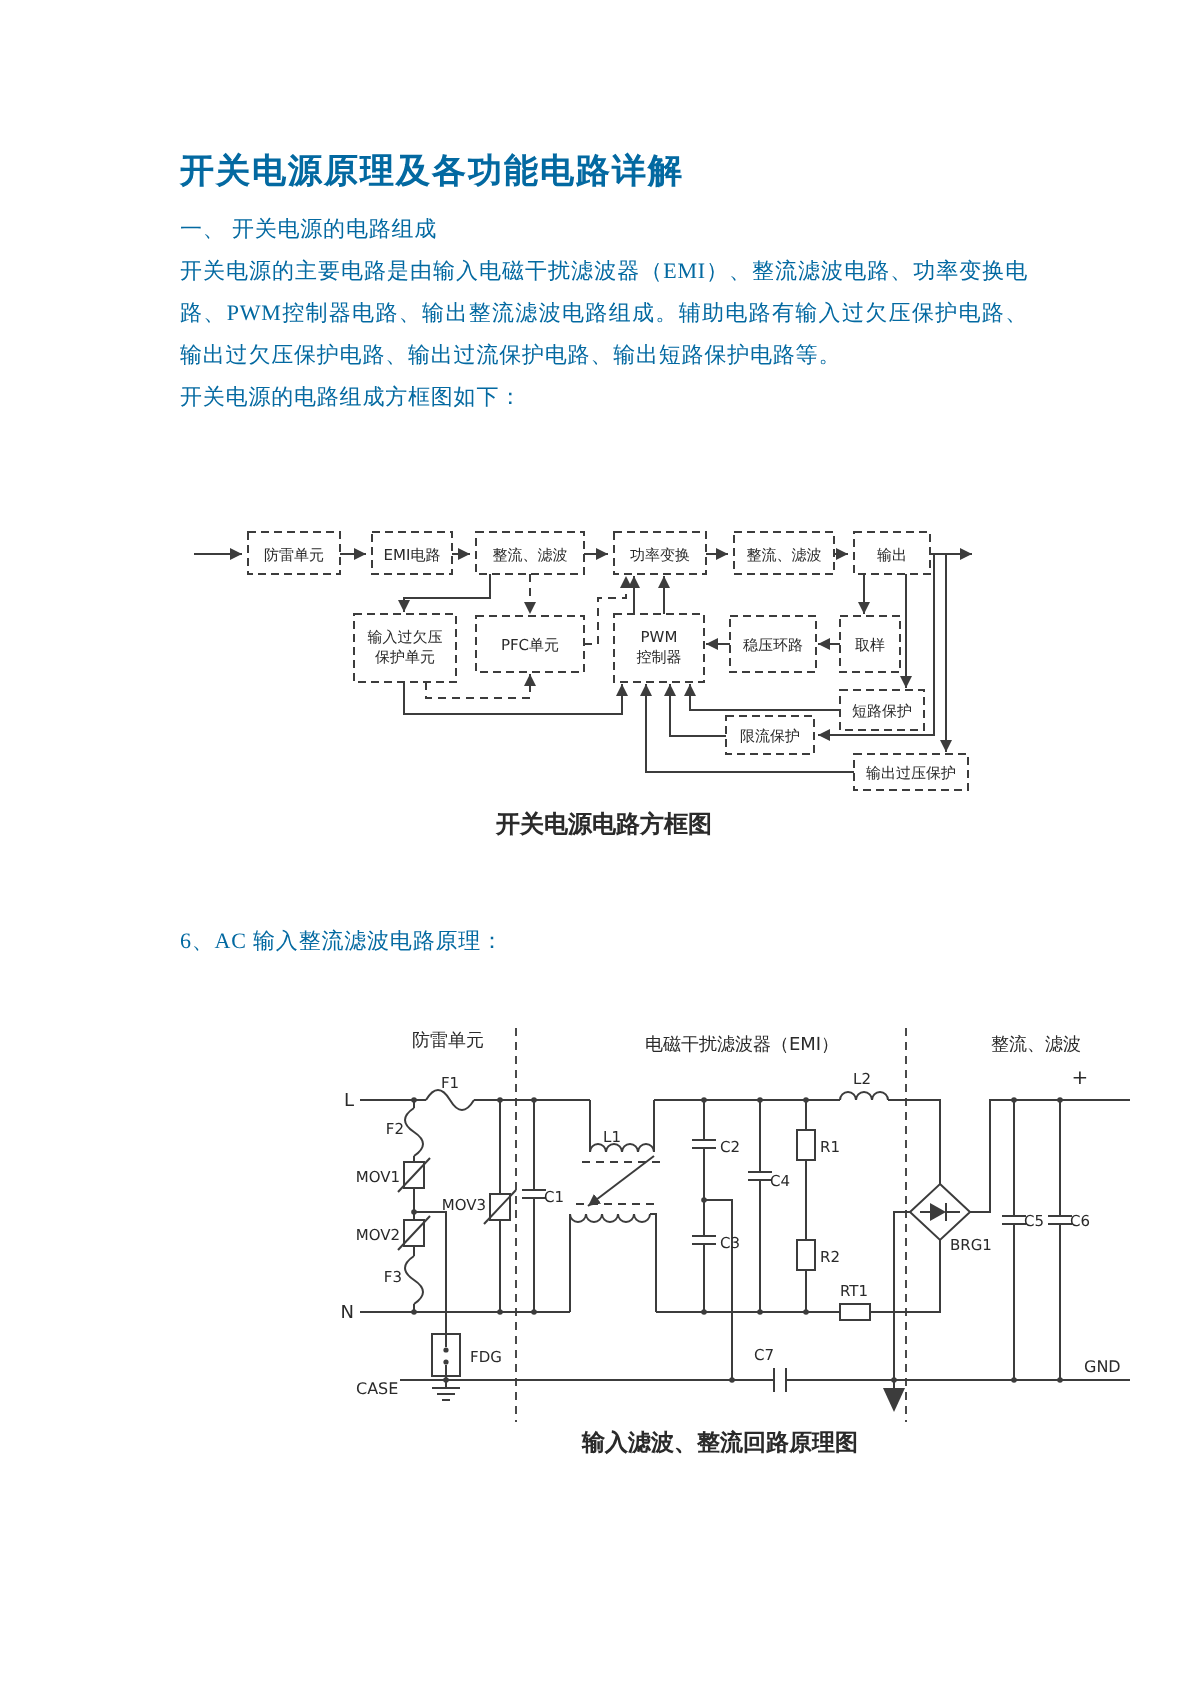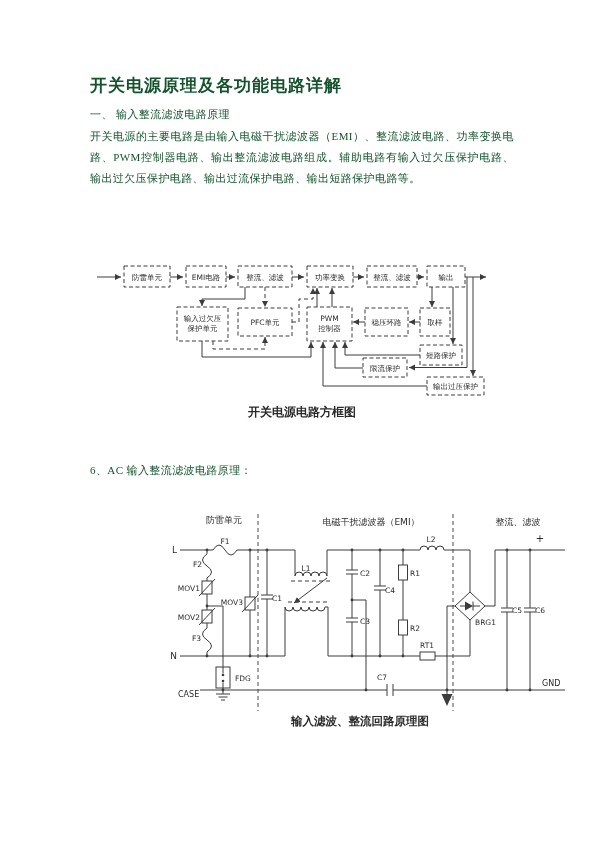--- a/index.html
+++ b/index.html
@@ -1,17 +1,17 @@
 <!DOCTYPE html>
 <html><head>
 <meta charset="utf-8">
 <style>
   html,body{margin:0;padding:0;background:#ffffff;}
   .page{position:relative;width:600px;height:850px;background:#ffffff;overflow:hidden;
-        font-family:"Liberation Serif","DejaVu Serif",serif;color:#14532d;}
+        font-family:"Liberation Serif","DejaVu Serif",serif;color:#0369a1;}
   .doc-title{position:absolute;left:90px;top:74px;width:440px;
              font-size:17px;font-weight:bold;letter-spacing:1px;}
   .h-line{position:absolute;left:90px;font-size:11px;letter-spacing:0.4px;}
   .para{position:absolute;left:90px;top:126px;width:424px;font-size:11px;
         line-height:21px;text-align:justify;text-justify:inter-ideograph;letter-spacing:0.4px;}
   svg{position:absolute;overflow:visible;}
   svg text{font-family:"DejaVu Sans","Liberation Sans",sans-serif;fill:#2a2a2a;}
   .wire{stroke:#3c3c3c;stroke-width:1;fill:none;}
   .wire-d{stroke:#3c3c3c;stroke-width:1;fill:none;stroke-dasharray:4 3;}
   .boxr{fill:none;stroke:#3c3c3c;stroke-width:1;stroke-dasharray:4 2.5;}
@@ -23,22 +23,23 @@
   .sec{font-size:9px;text-anchor:middle;}
   .cap{font-size:12px;font-weight:bold;text-anchor:middle;
        font-family:"Liberation Serif","DejaVu Serif",serif;}
 </style>
 </head>
 <body>
 
 <div class="page">
 
   <div class="doc-title">开关电源原理及各功能电路详解</div>
-  <div class="h-line" style="top:107px;">一、 输入整流滤波电路原理</div>
+  <div class="h-line" style="top:107px;">一、 开关电源的电路组成</div>
   <div class="para">开关电源的主要电路是由输入电磁干扰滤波器（EMI）、整流滤波电路、功率变换电路、PWM控制器电路、输出整流滤波电路组成。辅助电路有输入过欠压保护电路、输出过欠压保护电路、输出过流保护电路、输出短路保护电路等。</div>
+  <div class="h-line" style="top:191px;">开关电源的电路组成方框图如下：</div>
 
   <svg style="left:95px;top:252px;" width="412" height="172" viewBox="0 0 412 172">
     <defs>
       <marker id="ab" markerWidth="8" markerHeight="8" refX="6" refY="3" orient="auto" markerUnits="userSpaceOnUse">
         <path d="M0,0 L6,3 L0,6 Z" fill="#3c3c3c"></path>
       </marker>
     </defs>
 
     <g>
       <path class="wire" d="M2,25 H26" marker-end="url(#ab)"></path>

